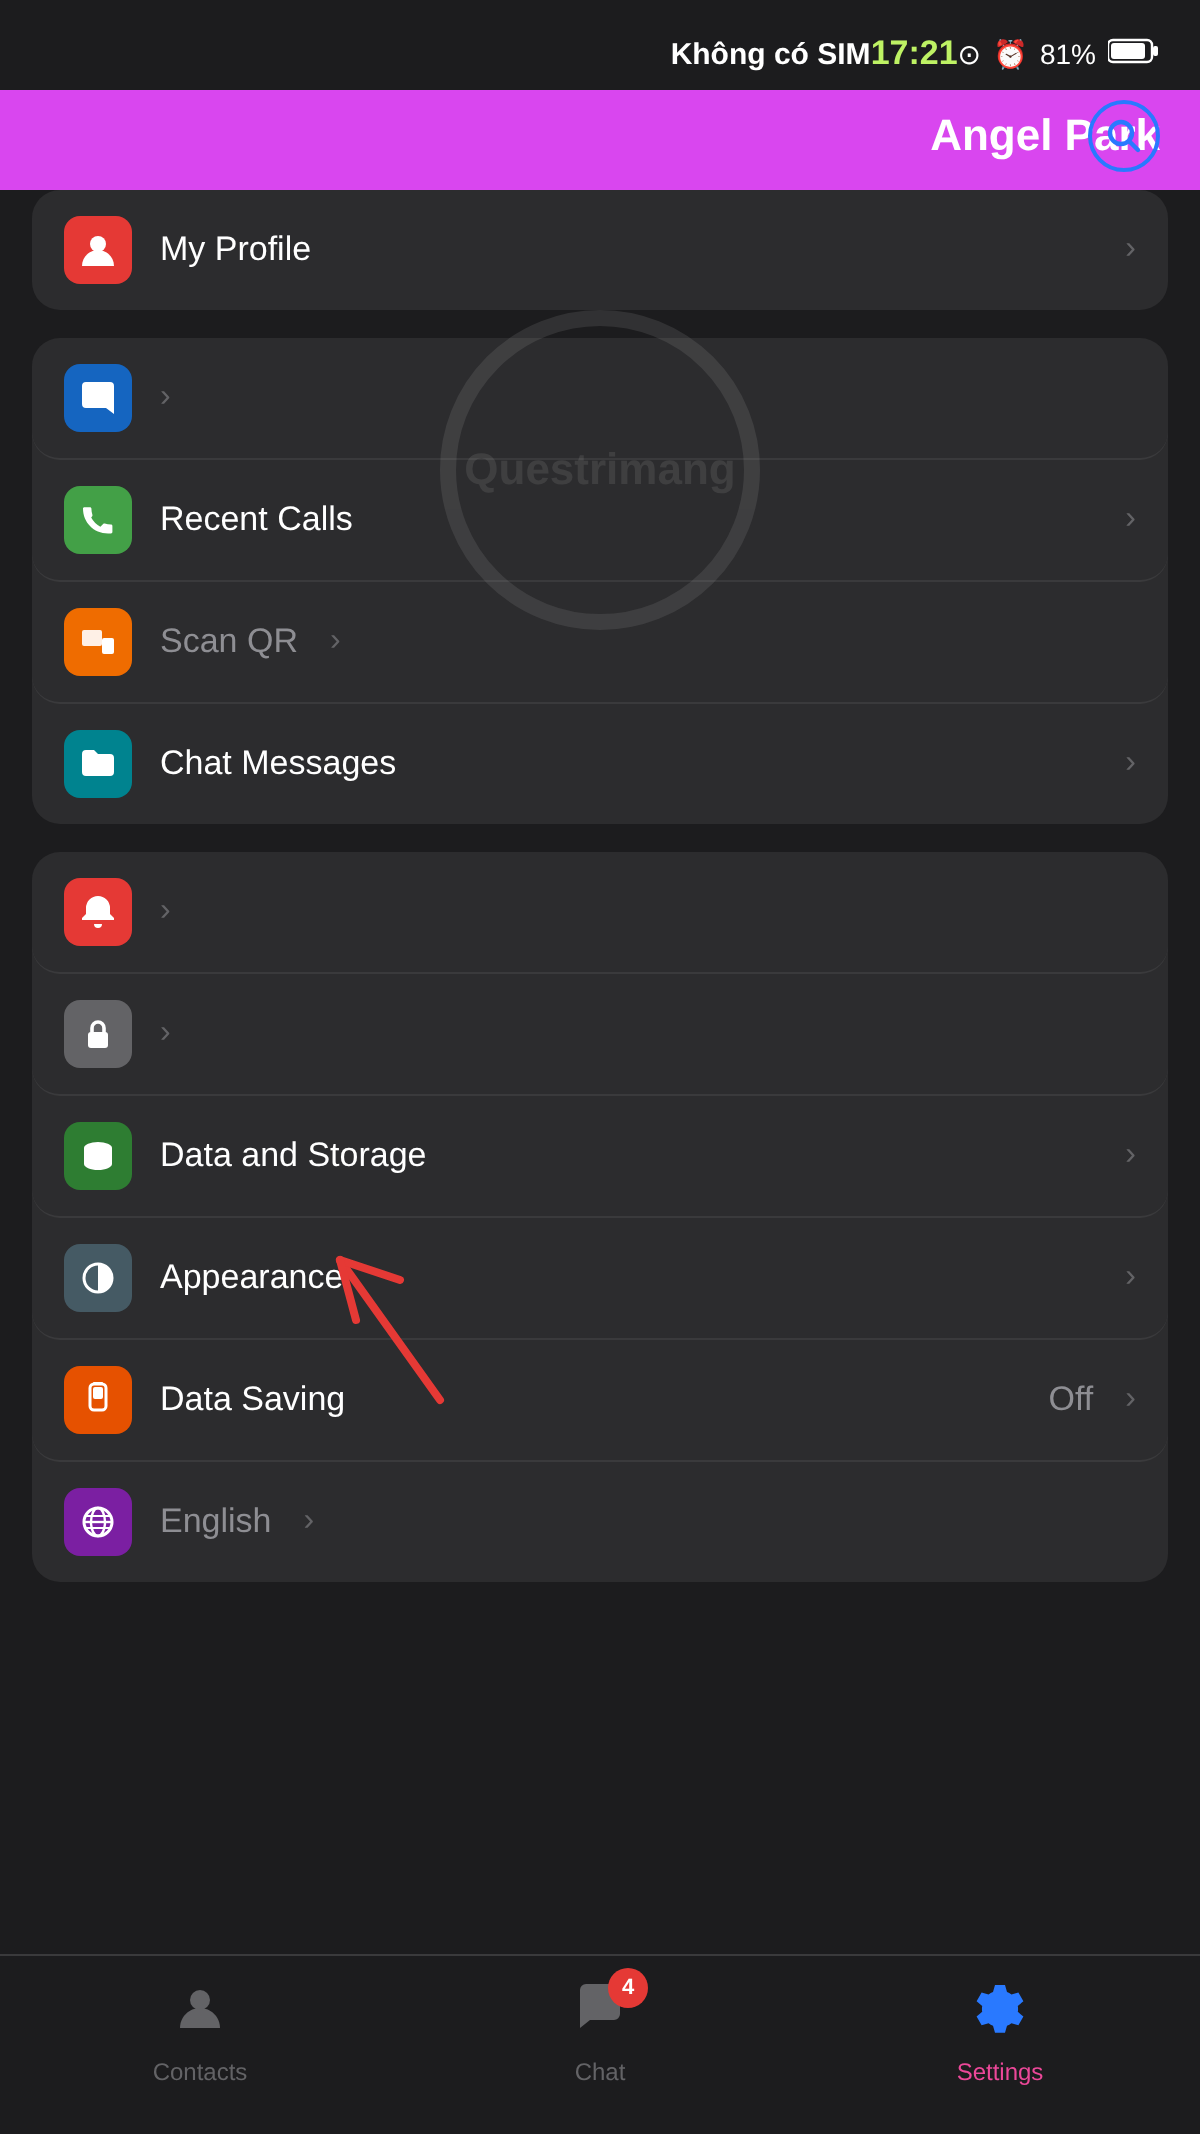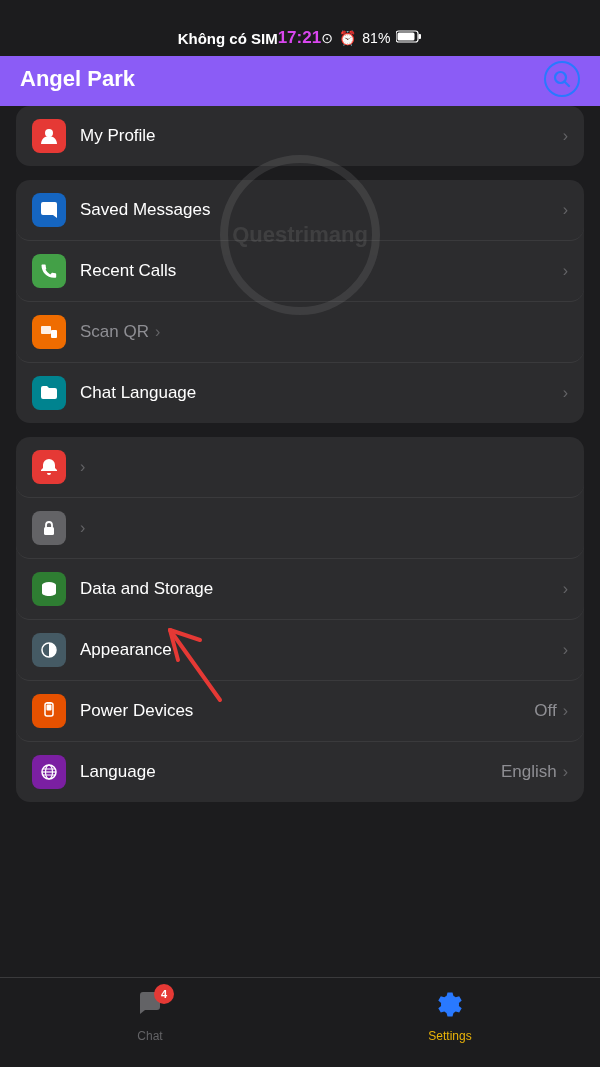--- a/index.html
+++ b/index.html
@@ -9,50 +9,50 @@
       min-height: 1067px;
       background: #1c1c1e;
       font-family: -apple-system, 'SF Pro Display', 'Helvetica Neue', sans-serif;
       color: #ffffff;
       position: relative;
     }
 
     
     .status-bar {
       display: flex;
-      justify-content: center;
-      align-items: center;
-      padding: 28px 20px 8px;
+      justify-content: flex-end;
+      align-items: center;
+      padding: 17px 20px 8px;
       background: #1c1c1e;
     }
     .status-left {
       font-size: 15px;
       font-weight: 600;
       color: #fff;
     }
     .status-center {
       font-size: 17px;
       font-weight: 600;
-      color: #d946ef;
+      color: #bef264;
     }
     .status-right {
       display: flex;
       align-items: center;
       gap: 6px;
       font-size: 14px;
       color: #fff;
     }
 
     
     .header {
       display: flex;
-      justify-content: flex-start;
+      justify-content: flex-end;
       align-items: center;
       padding: 10px 20px 14px;
-      background: #8b5cf6;
+      background: #d946ef;
       position: relative;
     }
     .header-title {
       font-size: 22px;
       font-weight: 700;
       color: #fff;
     }
     .header-search {
       position: absolute;
       right: 20px;
@@ -109,21 +109,21 @@
     .menu-icon.purple { background: #7b1fa2; }
 
     .menu-label {
       font-size: 17px;
       color: #fff;
       flex: 1;
     }
     .menu-value {
       font-size: 17px;
       color: #8e8e93;
-      margin-right: 6px;
+      margin-right: 16px;
     }
     .menu-chevron {
       font-size: 16px;
       color: #636366;
     }
 
     
     .arrow-overlay {
       position: absolute;
       top: 590px;
@@ -160,21 +160,21 @@
       position: relative;
     }
     .tab-icon.active {
       color: #2979ff;
     }
     .tab-label {
       font-size: 12px;
       color: #636366;
     }
     .tab-label.active {
-      color: #eab308;
+      color: #ec4899;
     }
     .badge {
       position: absolute;
       top: -6px;
       right: -10px;
       background: #e53935;
       color: #fff;
       font-size: 11px;
       font-weight: 700;
       width: 20px;
@@ -268,21 +268,20 @@
     </div>
   </div>
 
   <div class="menu-group">
     <div class="menu-item">
       <div class="menu-icon blue">
         <svg width="20" height="20" viewBox="0 0 20 20" fill="white">
           <path d="M4 2h12a2 2 0 0 1 2 2v14l-4-3H4a2 2 0 0 1-2-2V4a2 2 0 0 1 2-2z"></path>
         </svg>
       </div>
-      <span class="menu-label">Saved Messages</span>
       <span class="menu-chevron">›</span>
     </div>
     <div class="menu-item">
       <div class="menu-icon green">
         <svg width="20" height="20" viewBox="0 0 20 20" fill="white">
           <path d="M6.6 8.8a10.8 10.8 0 0 0 4.6 4.6l1.5-1.5c.2-.2.5-.3.7-.1 1 .3 2 .5 3.1.5.4 0 .7.3.7.7v3c0 .4-.3.7-.7.7C8.4 17.5 2.5 11.6 2.5 4.3c0-.4.3-.7.7-.7H6c.4 0 .7.3.7.7 0 1.1.2 2.1.5 3.1.1.3 0 .5-.1.7L6.6 8.8z"></path>
         </svg>
       </div>
       <span class="menu-label">Recent Calls</span>
       <span class="menu-chevron">›</span>
@@ -296,21 +295,21 @@
       </div>
       <span class="menu-value">Scan QR</span>
       <span class="menu-chevron">›</span>
     </div>
     <div class="menu-item">
       <div class="menu-icon teal">
         <svg width="20" height="20" viewBox="0 0 20 20" fill="white">
           <path d="M2 5a2 2 0 0 1 2-2h4l2 2h6a2 2 0 0 1 2 2v7a2 2 0 0 1-2 2H4a2 2 0 0 1-2-2V5z"></path>
         </svg>
       </div>
-      <span class="menu-label">Chat Language</span>
+      <span class="menu-label">Chat Messages</span>
       <span class="menu-chevron">›</span>
     </div>
   </div>
 
   <div class="menu-group">
     <div class="menu-item">
       <div class="menu-icon red-notif">
         <svg width="20" height="20" viewBox="0 0 20 20" fill="white">
           <path d="M10 2a6 6 0 0 0-6 6v3l-2 2v1h16v-1l-2-2V8a6 6 0 0 0-6-6zm0 16a2 2 0 0 0 2-2H8a2 2 0 0 0 2 2z"></path>
         </svg>
@@ -348,52 +347,60 @@
       <span class="menu-chevron">›</span>
     </div>
     <div class="menu-item">
       <div class="menu-icon orange2">
         <svg width="20" height="20" viewBox="0 0 20 20">
           <rect x="6" y="2" width="8" height="13" rx="2" fill="none" stroke="white" stroke-width="1.5"></rect>
           <rect x="7.5" y="3.5" width="5" height="6" rx="1" fill="white"></rect>
           <rect x="7.5" y="1" width="5" height="1.5" rx="0.5" fill="white"></rect>
         </svg>
       </div>
-      <span class="menu-label">Power Devices</span>
+      <span class="menu-label">Data Saving</span>
       <span class="menu-value">Off</span>
       <span class="menu-chevron">›</span>
     </div>
     <div class="menu-item">
       <div class="menu-icon purple">
         <svg width="20" height="20" viewBox="0 0 20 20" fill="white">
           <circle cx="10" cy="10" r="7" fill="none" stroke="white" stroke-width="1.5"></circle>
           <ellipse cx="10" cy="10" rx="3.5" ry="7" fill="none" stroke="white" stroke-width="1.2"></ellipse>
           <line x1="3" y1="10" x2="17" y2="10" stroke="white" stroke-width="1.2"></line>
           <line x1="4" y1="7" x2="16" y2="7" stroke="white" stroke-width="1"></line>
           <line x1="4" y1="13" x2="16" y2="13" stroke="white" stroke-width="1"></line>
         </svg>
       </div>
-      <span class="menu-label">Language</span>
       <span class="menu-value">English</span>
       <span class="menu-chevron">›</span>
     </div>
   </div>
 
   <div class="arrow-overlay">
     <svg width="160" height="120" viewBox="0 0 160 120">
 
       <line x1="100" y1="110" x2="50" y2="40" stroke="#e53935" stroke-width="4" stroke-linecap="round"></line>
       <line x1="50" y1="40" x2="80" y2="50" stroke="#e53935" stroke-width="4" stroke-linecap="round"></line>
       <line x1="50" y1="40" x2="58" y2="70" stroke="#e53935" stroke-width="4" stroke-linecap="round"></line>
     </svg>
   </div>
 
 </div>
 
 <div class="tab-bar">
+  <div class="tab-item">
+    <div class="tab-icon">
+      <svg width="28" height="28" viewBox="0 0 28 28" fill="#636366">
+        <circle cx="14" cy="10" r="5"></circle>
+        <path d="M4 24c0-5.5 4.5-10 10-10s10 4.5 10 10"></path>
+      </svg>
+    </div>
+    <span class="tab-label">Contacts</span>
+  </div>
   <div class="tab-item">
     <div class="tab-icon" style="position:relative;">
       <svg width="28" height="28" viewBox="0 0 28 28" fill="#636366">
         <path d="M4 5a3 3 0 0 1 3-3h14a3 3 0 0 1 3 3v12a3 3 0 0 1-3 3H9l-5 4V5z"></path>
       </svg>
       <span class="badge">4</span>
     </div>
     <span class="tab-label">Chat</span>
   </div>
   <div class="tab-item">

